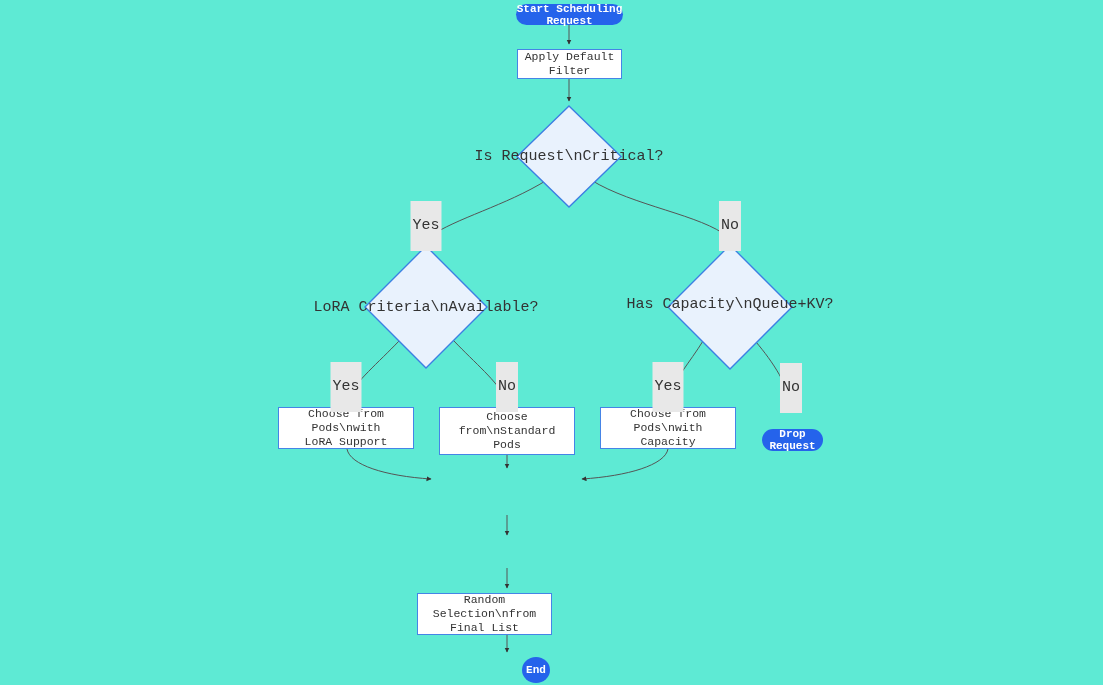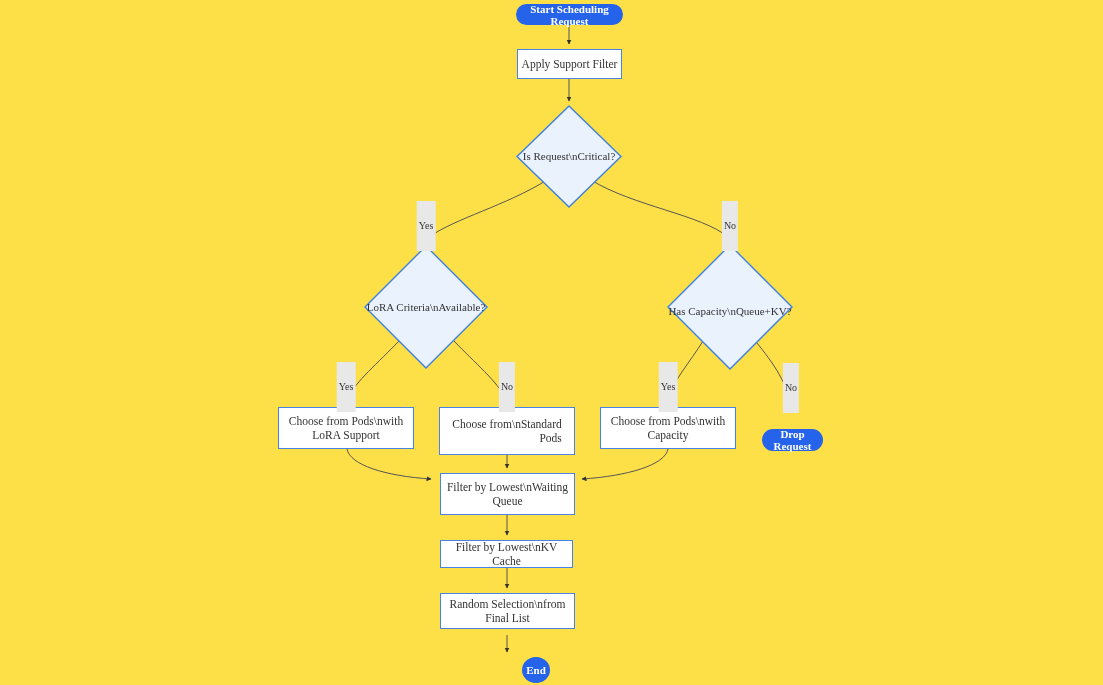--- a/index.html
+++ b/index.html
@@ -1,20 +1,20 @@
 <!DOCTYPE html>
 <html><head>
 <meta charset="utf-8">
 <style>
   html,body{margin:0;padding:0;background:#ffffff;}
   #canvas{
     position:relative;
     width:1103px;height:685px;
-    background:#fde047;
-    font-family:Liberation Serif, serif;
+    background:#5eead4;
+    font-family:Liberation Mono, monospace;
     overflow:hidden;
   }
   #edges{position:absolute;left:0;top:0;width:1103px;height:685px;}
   .node{
     position:absolute;
     display:flex;align-items:center;justify-content:center;
     text-align:center;box-sizing:border-box;
   }
   .rect-node{
     background:#ffffff;
@@ -34,31 +34,31 @@
   .circle-node{
     background:#2563eb;
     color:#ffffff;
     border-radius:50%;
     font-weight:700;
     font-size:11px;
   }
   .diamond-label{
     position:absolute;
     transform:translate(-50%,-50%);
-    font-size:11px;
+    font-size:15px;
     color:#333333;
     white-space:nowrap;
     text-align:right;
   }
   .edge-label{
     position:absolute;
     transform:translate(-50%,-50%);
     background:#e8e8e8;
     color:#333333;
-    font-size:10px;
+    font-size:15px;
     padding:18px 2px;
     line-height:14px;
   }
 </style>
 </head>
 <body>
 
 <div id="canvas">
 
   <svg id="edges" viewBox="0 0 1103 685" xmlns="http://www.w3.org/2000/svg">
@@ -87,45 +87,42 @@
 
     <g fill="#e9f2fd" stroke="#3d7fe3" stroke-width="1.4">
       <polygon points="569,106 621,156.5 569,207 517,156.5"></polygon>
       <polygon points="426,246 487,307 426,368 365,307"></polygon>
       <polygon points="730,245 792,307 730,369 668,307"></polygon>
     </g>
   </svg>
 
   <div class="node pill-node" style="left:516px;top:4px;width:107px;height:21px;">Start Scheduling Request</div>
 
-  <div class="node rect-node" style="left:517px;top:49px;width:105px;height:30px;">Apply Support Filter</div>
+  <div class="node rect-node" style="left:517px;top:49px;width:105px;height:30px;">Apply Default Filter</div>
 
   <div class="diamond-label" style="left:569px;top:156px;">Is Request\nCritical?</div>
 
   <div class="diamond-label" style="left:426px;top:307px;">LoRA Criteria\nAvailable?</div>
 
-  <div class="diamond-label" style="left:730px;top:311px;">Has Capacity\nQueue+KV?</div>
+  <div class="diamond-label" style="left:730px;top:304px;">Has Capacity\nQueue+KV?</div>
 
   <div class="node rect-node" style="left:278px;top:407px;width:136px;height:42px;">Choose from Pods\nwith
 LoRA Support</div>
 
-  <div class="node rect-node" style="left:439px;top:407px;width:136px;height:48px;text-align:right;">Choose from\nStandard
+  <div class="node rect-node" style="left:439px;top:407px;width:136px;height:48px;">Choose from\nStandard
 Pods</div>
 
   <div class="node rect-node" style="left:600px;top:407px;width:136px;height:42px;">Choose from Pods\nwith
 Capacity</div>
 
   <div class="node pill-node" style="left:762px;top:417px;width:61px;height:22px;margin-top:12px;">Drop Request</div>
 
-  <div class="node rect-node" style="left:440px;top:473px;width:135px;height:42px;">Filter by Lowest\nWaiting
-Queue</div>
 
-  <div class="node rect-node" style="left:440px;top:540px;width:133px;height:28px;">Filter by Lowest\nKV Cache</div>
 
-  <div class="node rect-node" style="left:440px;top:593px;width:135px;height:36px;">Random Selection\nfrom
+  <div class="node rect-node" style="left:417px;top:593px;width:135px;height:42px;">Random Selection\nfrom
 Final List</div>
 
   <div class="node circle-node" style="left:522px;top:657px;width:28px;height:26px;">End</div>
 
   <div class="edge-label" style="left:426px;top:226px;">Yes</div>
   <div class="edge-label" style="left:730px;top:226px;">No</div>
   <div class="edge-label" style="left:346px;top:387px;">Yes</div>
   <div class="edge-label" style="left:507px;top:387px;">No</div>
   <div class="edge-label" style="left:668px;top:387px;">Yes</div>
   <div class="edge-label" style="left:791px;top:388px;">No</div>

